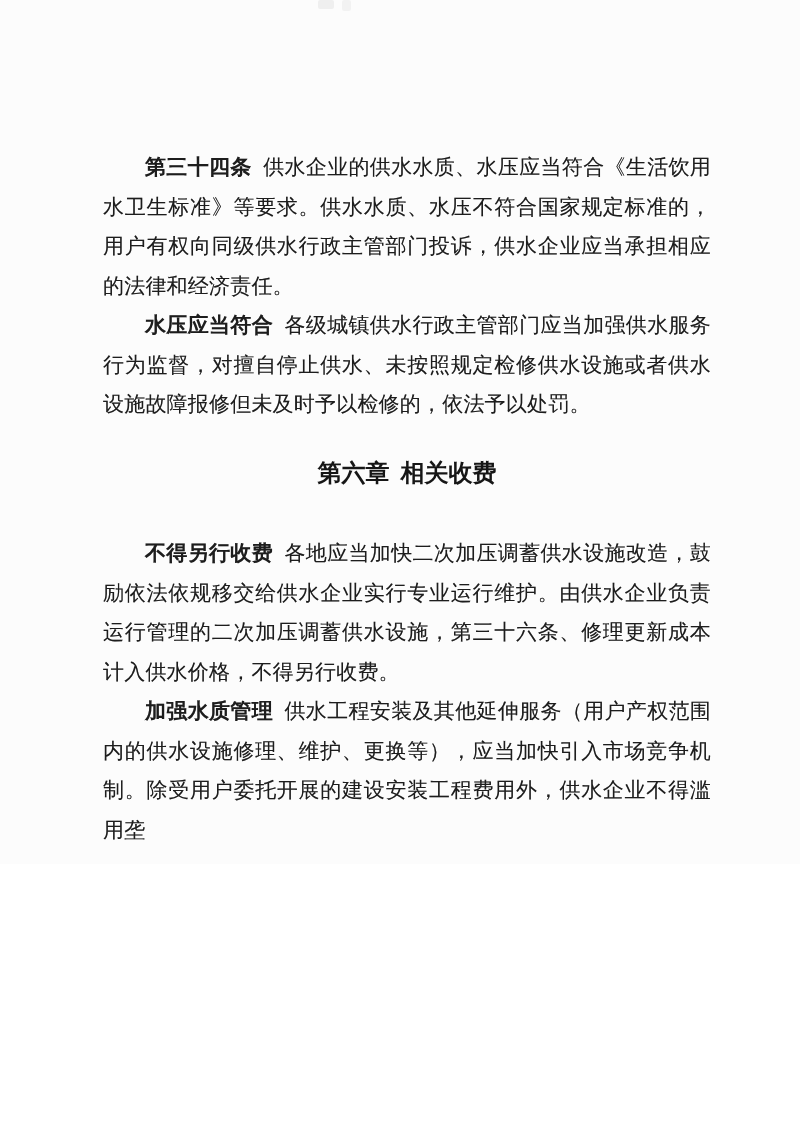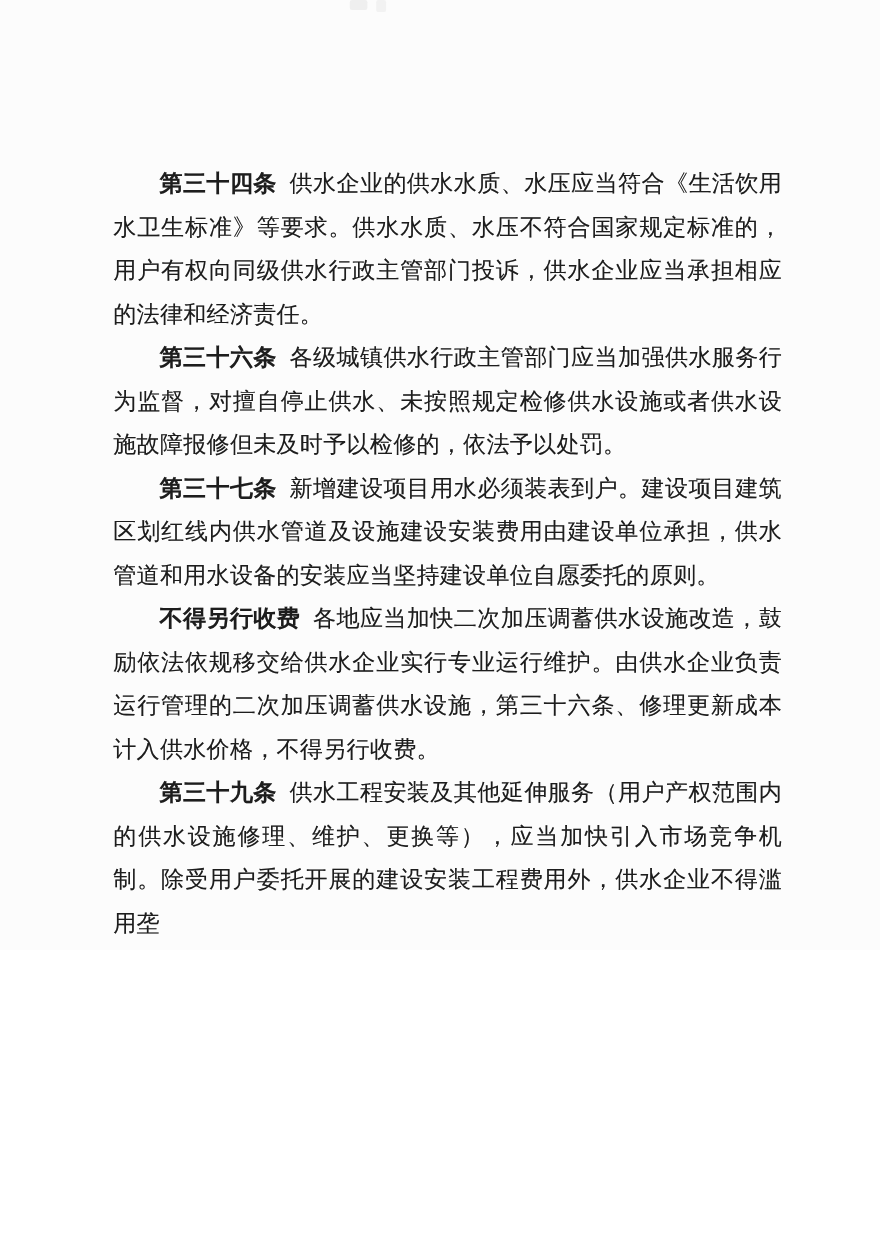--- a/index.html
+++ b/index.html
@@ -73,24 +73,24 @@
 </style>
 </head>
 <body>
 
 <div class="page">
   <span class="artifact a1"></span>
   <span class="artifact a2"></span>
 
   <div class="content">
       <p class="article"><span class="lead">第三十四条</span><span class="body-text">供水企业的供水水质、水压应当符合《生活饮用水卫生标准》等要求。供水水质、水压不符合国家规定标准的，用户有权向同级供水行政主管部门投诉，供水企业应当承担相应的法律和经济责任。</span></p>
-      <p class="article"><span class="lead">第三十六条</span><span class="body-text">各级城镇供水行政主管部门应当加强供水服务行为监督，对擅自停止供水、未按照规定检修供水设施或者供水设施故障报修但未及时予以检修的，依法予以处罚。</span></p>
-      <p class="article"><span class="lead">第三十七条</span><span class="body-text">新增建设项目用水必须装表到户。建设项目建筑区划红线内供水管道及设施建设安装费用由建设单位承担，供水管道和用水设备的安装应当坚持建设单位自愿委托的原则。</span></p>
+      <p class="article"><span class="lead">水压应当符合</span><span class="body-text">各级城镇供水行政主管部门应当加强供水服务行为监督，对擅自停止供水、未按照规定检修供水设施或者供水设施故障报修但未及时予以检修的，依法予以处罚。</span></p>
+      <h2 class="chapter"><span class="ch-num">第六章</span><span class="ch-title">相关收费</span></h2>
       <p class="article"><span class="lead">不得另行收费</span><span class="body-text">各地应当加快二次加压调蓄供水设施改造，鼓励依法依规移交给供水企业实行专业运行维护。由供水企业负责运行管理的二次加压调蓄供水设施，第三十六条、修理更新成本计入供水价格，不得另行收费。</span></p>
-      <p class="article"><span class="lead">第三十九条</span><span class="body-text">供水工程安装及其他延伸服务（用户产权范围内的供水设施修理、维护、更换等），应当加快引入市场竞争机制。除受用户委托开展的建设安装工程费用外，供水企业不得滥用垄</span></p>
+      <p class="article"><span class="lead">加强水质管理</span><span class="body-text">供水工程安装及其他延伸服务（用户产权范围内的供水设施修理、维护、更换等），应当加快引入市场竞争机制。除受用户委托开展的建设安装工程费用外，供水企业不得滥用垄</span></p>
     </div>
 
   <div class="page-number">— 12 —</div>
 
   <span class="artifact a3"></span>
   <span class="artifact a4"></span>
   <span class="artifact a5"></span>
   <span class="artifact a6"></span>
 </div>
 

